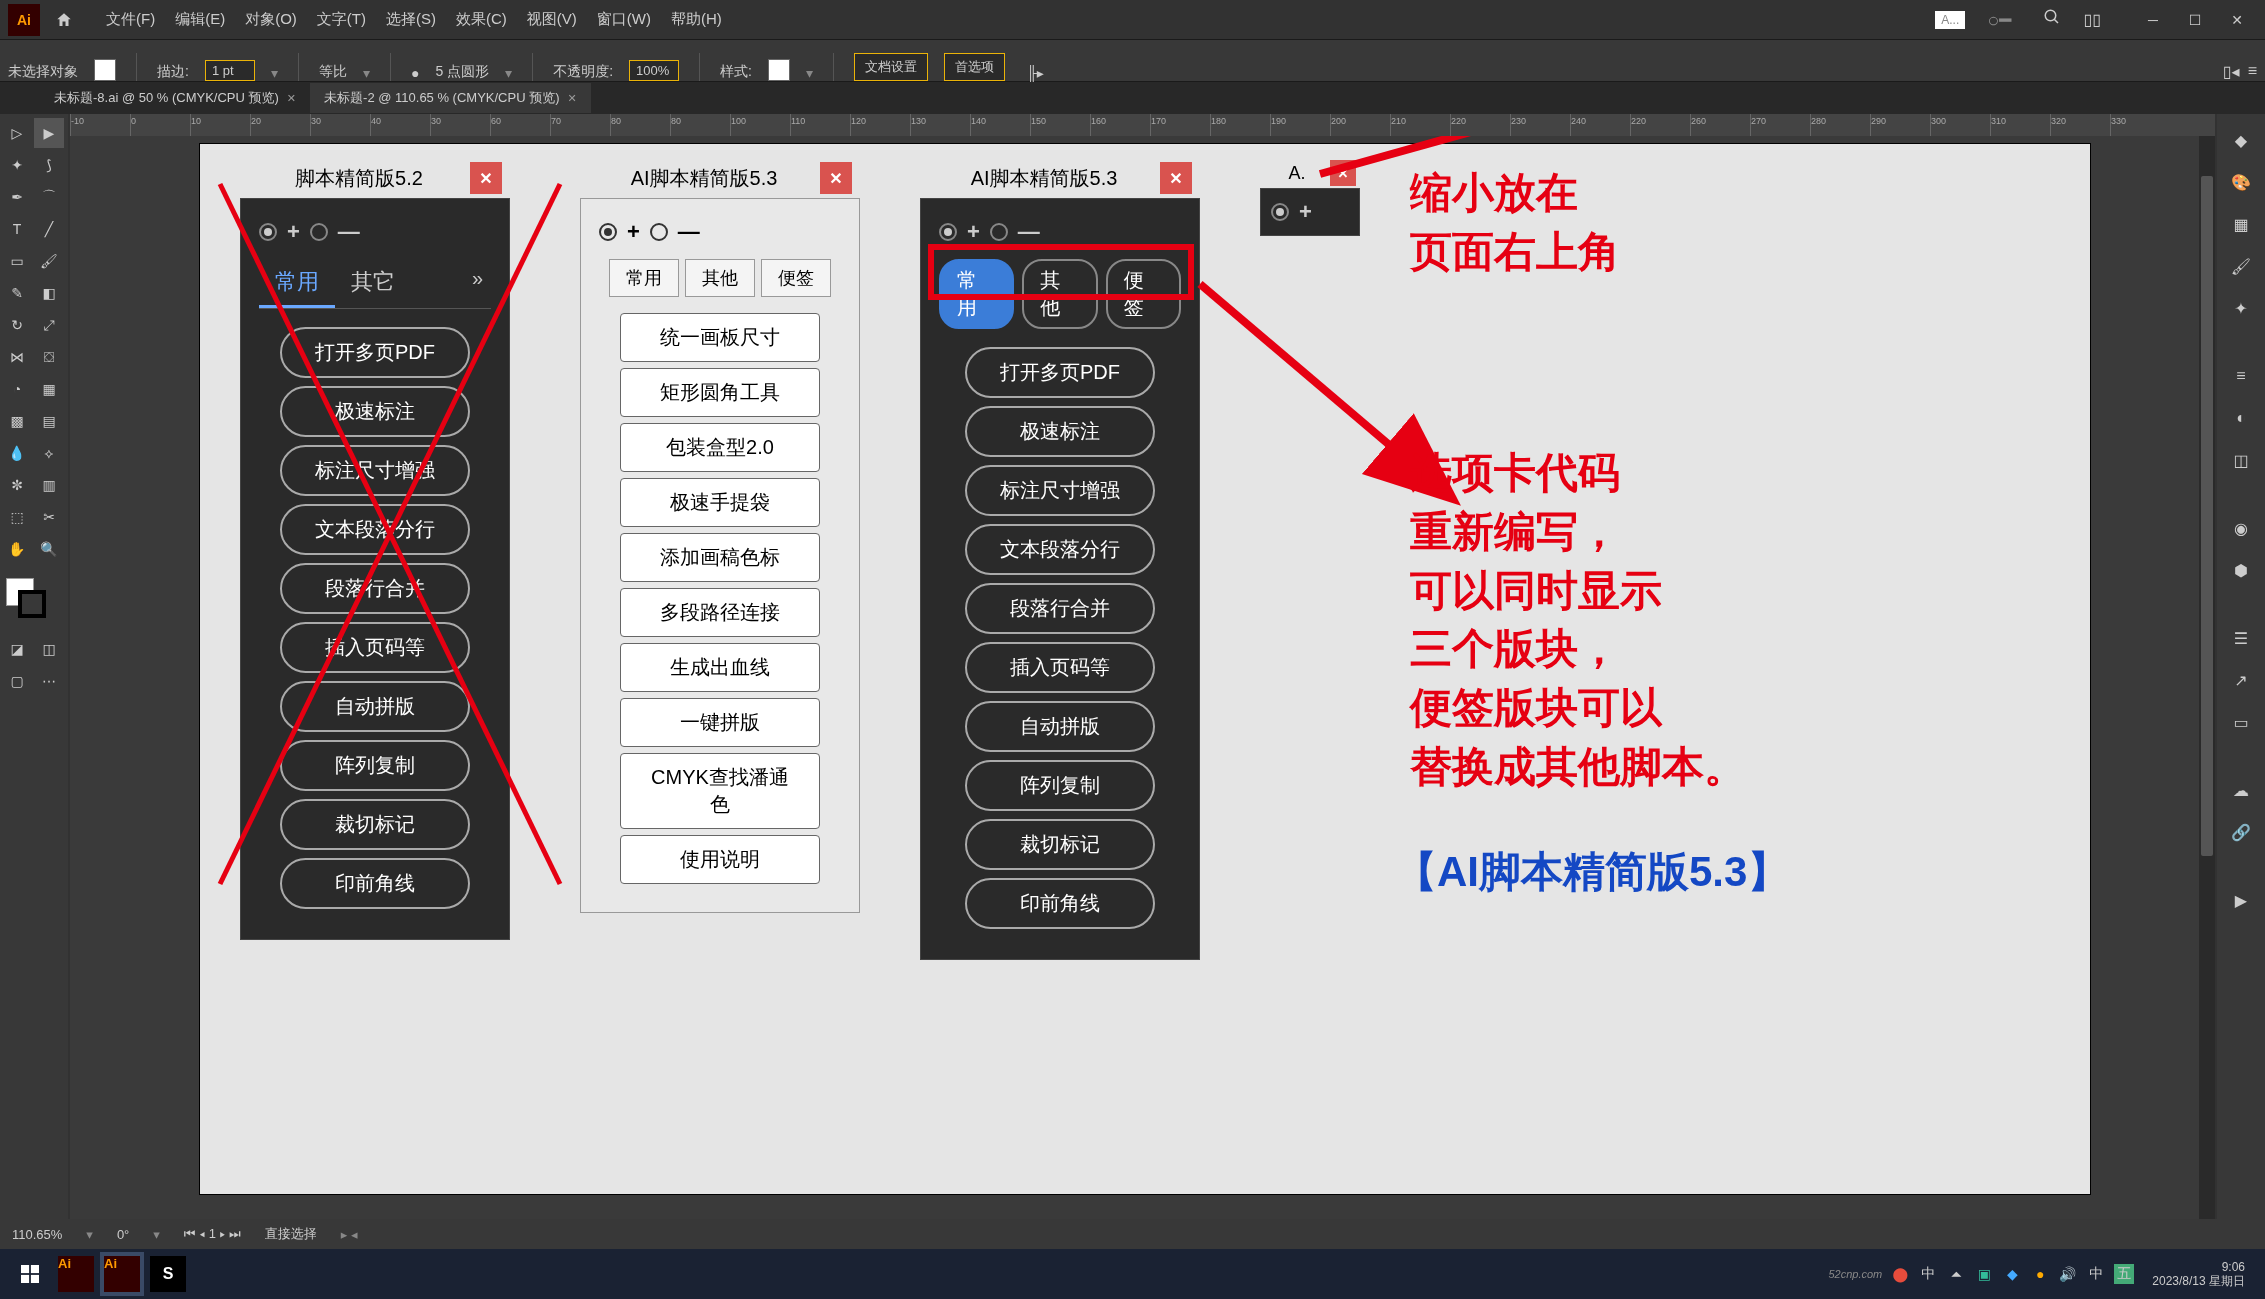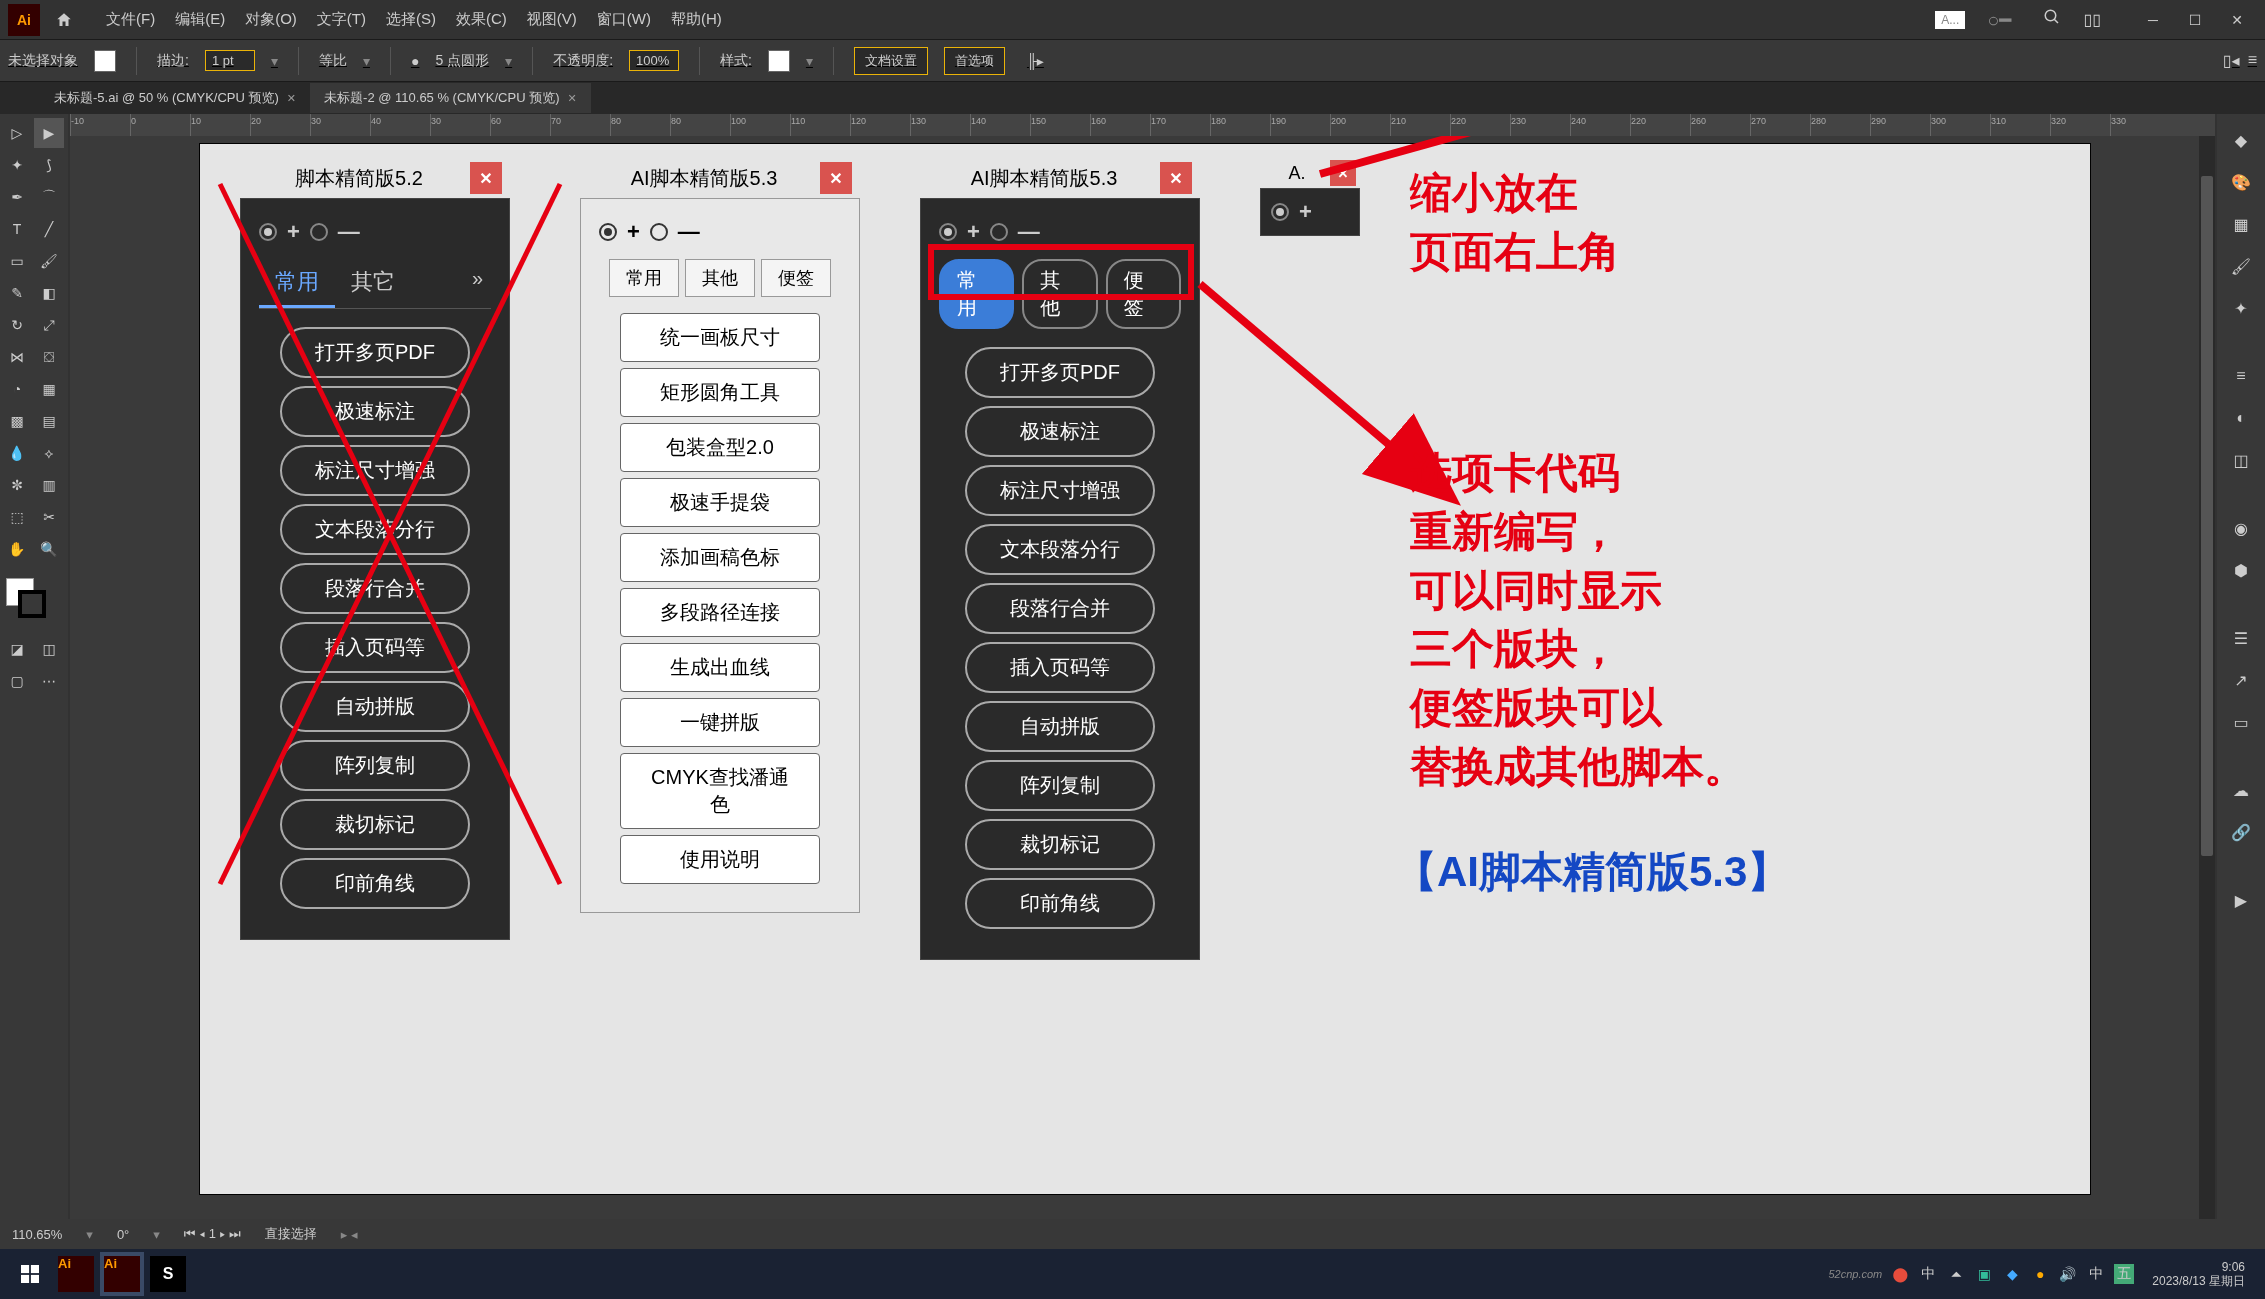--- a/index.html
+++ b/index.html
@@ -10,21 +10,21 @@
 .ai-logo { width: 32px; height: 32px; background: #330000; display: flex; align-items: center; justify-content: center; color: #ff9a00; font-weight: bold; font-size: 14px; margin-right: 8px; }
 .home-icon { width: 32px; height: 32px; color: #ccc; display: flex; align-items: center; justify-content: center; margin-right: 16px; }
 .menu-item { color: #ccc; font-size: 15px; padding: 0 10px; cursor: pointer; }
 .menubar-right { margin-left: auto; display: flex; align-items: center; gap: 12px; }
 .small-dock { background: #fff; padding: 2px 6px; font-size: 12px; color: #888; }
 .search-icon-tb { color: #ccc; font-size: 20px; padding: 0 10px; }
 .win-controls { display: flex; gap: 2px; margin-left: 20px; }
 .win-btn { width: 40px; height: 30px; color: #ccc; display: flex; align-items: center; justify-content: center; font-size: 14px; }
 
 
-.controlbar { background: #383838; height: 42px; display: flex; align-items: center; padding: 0 8px; gap: 16px; border-bottom: 1px solid #1a1a1a; text-decoration: underline; }
+.controlbar { background: #383838; height: 42px; display: flex; align-items: flex-end; padding: 0 8px; gap: 16px; border-bottom: 1px solid #1a1a1a; }
 .ctl-label { color: #ccc; font-size: 14px; }
 .ctl-input { background: #2a2a2a; color: #ccc; border: 1px solid #eab308; padding: 2px 6px; font-size: 13px; }
 .ctl-swatch { width: 22px; height: 22px; background: #fff; border: 1px solid #666; }
 .ctl-sep { width: 1px; height: 28px; background: #555; margin: 0 4px; }
 
 
 .doc-tabs { background: #282828; height: 32px; display: flex; align-items: center; padding-left: 40px; }
 .doc-tab { color: #ccc; font-size: 13px; padding: 6px 14px; cursor: pointer; }
 .doc-tab.active { background: #383838; }
 .doc-tab .close { margin-left: 8px; color: #999; font-size: 11px; }
@@ -166,21 +166,21 @@
   <button class="ctl-input" style="padding:4px 10px;cursor:pointer">文档设置</button>
   <button class="ctl-input" style="padding:4px 10px;cursor:pointer">首选项</button>
   <span class="ctl-label" style="margin-left:6px">╟▸</span>
   <div style="margin-left:auto;display:flex;gap:8px;color:#ccc">
     <span>▯◂</span>
     <span>≡</span>
   </div>
 </div>
 
 <div class="doc-tabs">
-  <div class="doc-tab"><span>未标题-5.ai @ 50 % (CMYK/CPU 预览)</span><span class="close">✕</span></div>
+  <div class="doc-tab"><span>未标题-8.ai @ 50 % (CMYK/CPU 预览)</span><span class="close">✕</span></div>
   <div class="doc-tab active"><span>未标题-2 @ 110.65 % (CMYK/CPU 预览)</span><span class="close">✕</span></div>
 </div>
 
 <div class="ruler-h" id="ruler-h">
     <div class="ruler-tick">-10</div>
     <div class="ruler-tick">0</div>
     <div class="ruler-tick">10</div>
     <div class="ruler-tick">20</div>
     <div class="ruler-tick">30</div>
     <div class="ruler-tick">40</div>

